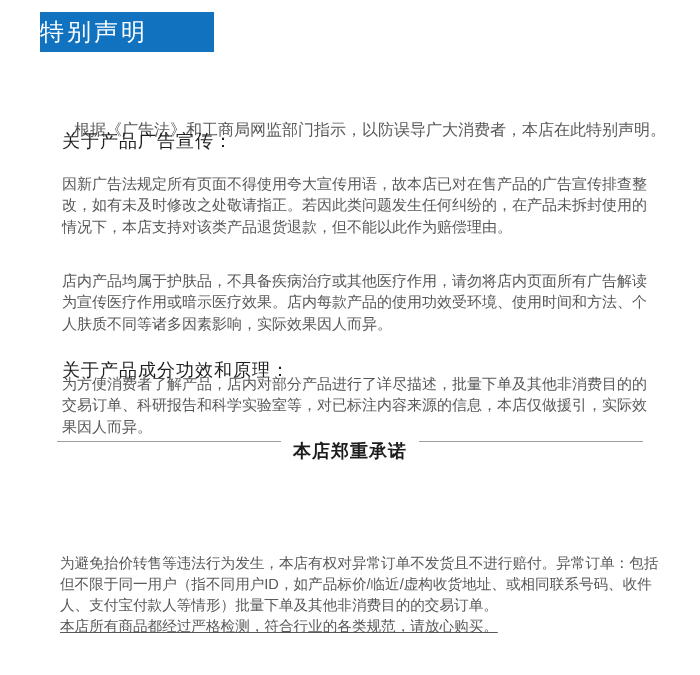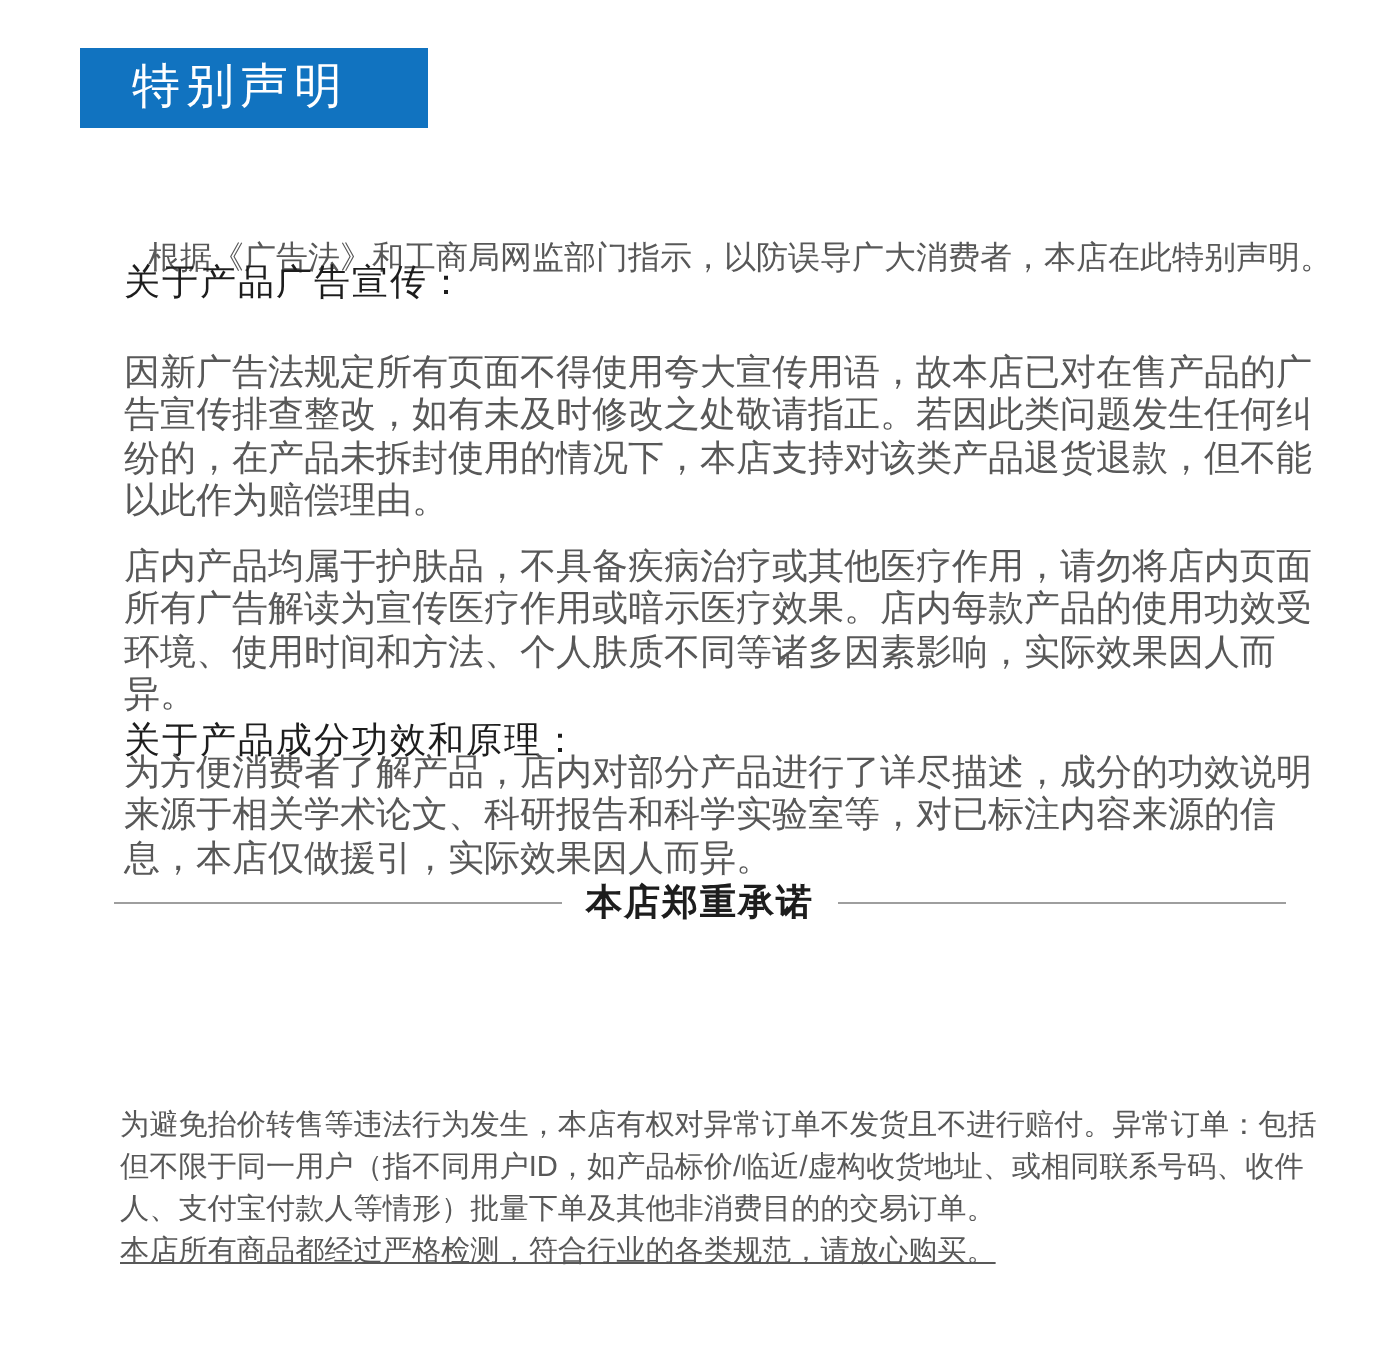--- a/index.html
+++ b/index.html
@@ -13,28 +13,27 @@
   .page {
     position: relative;
     width: 700px;
     height: 675px;
     background: #ffffff;
     overflow: hidden;
   }
   .banner {
     position: absolute;
     left: 40px;
-    top: 24px;
+    top: 12px;
     width: 174px;
     height: 40px;
     background: #1173c0;
     display: flex;
     align-items: center;
     box-sizing: border-box;
-    padding-left: 26px;
   }
   .banner-title {
     color: #ffffff;
     font-size: 24px;
     letter-spacing: 3px;
     line-height: 1;
   }
   .intro {
     position: absolute;
     left: 74px;
@@ -50,37 +49,36 @@
     font-size: 18px;
     font-weight: normal;
     color: #1d1d1d;
     letter-spacing: 1px;
     line-height: 1.2;
   }
   .sec-body {
     position: absolute;
     left: 62px;
     width: 598px;
-    font-size: 18px;
+    font-size: 15px;
     line-height: 21.3px;
     color: #585858;
   }
   .h1 { top: 131px; }
   .p2 { top: 158px; }
   .h2 { top: 228px; }
   .p3 { top: 255px; }
   .h3 { top: 331px; margin-top: 29px; }
   .p4 { top: 358px; }
   .promise-divider {
     position: absolute;
     left: 57px;
     top: 441px;
     width: 586px;
     display: flex;
-    align-items: center;
   }
   .promise-divider .line {
     flex: 1;
     height: 1px;
     background: #9e9e9e;
   }
   .promise-title {
     font-size: 18px;
     font-weight: bold;
     color: #1d1d1d;
@@ -110,21 +108,21 @@
   </div>
 
   <p class="intro">根据《广告法》和工商局网监部门指示，以防误导广大消费者，本店在此特别声明。</p>
 
   <div class="sec-heading h1">关于产品广告宣传：</div>
   <p class="sec-body p2">因新广告法规定所有页面不得使用夸大宣传用语，故本店已对在售产品的广告宣传排查整改，如有未及时修改之处敬请指正。若因此类问题发生任何纠纷的，在产品未拆封使用的情况下，本店支持对该类产品退货退款，但不能以此作为赔偿理由。</p>
 
   <p class="sec-body p3">店内产品均属于护肤品，不具备疾病治疗或其他医疗作用，请勿将店内页面所有广告解读为宣传医疗作用或暗示医疗效果。店内每款产品的使用功效受环境、使用时间和方法、个人肤质不同等诸多因素影响，实际效果因人而异。</p>
 
   <div class="sec-heading h3">关于产品成分功效和原理：</div>
-  <p class="sec-body p4">为方便消费者了解产品，店内对部分产品进行了详尽描述，成分的功效说明来源于相关学术论文、科研报告和科学实验室等，对已标注内容来源的信息，本店仅做援引，实际效果因人而异。</p>
+  <p class="sec-body p4">为方便消费者了解产品，店内对部分产品进行了详尽描述，批量下单及其他非消费目的的交易订单、科研报告和科学实验室等，对已标注内容来源的信息，本店仅做援引，实际效果因人而异。</p>
 
   <div class="promise-divider">
     <span class="line"></span>
     <span class="promise-title">本店郑重承诺</span>
     <span class="line"></span>
   </div>
 
 
   <p class="promise-p p6">为避免抬价转售等违法行为发生，本店有权对异常订单不发货且不进行赔付。异常订单：包括但不限于同一用户（指不同用户ID，如产品标价/临近/虚构收货地址、或相同联系号码、收件人、支付宝付款人等情形）批量下单及其他非消费目的的交易订单。</p>
 

